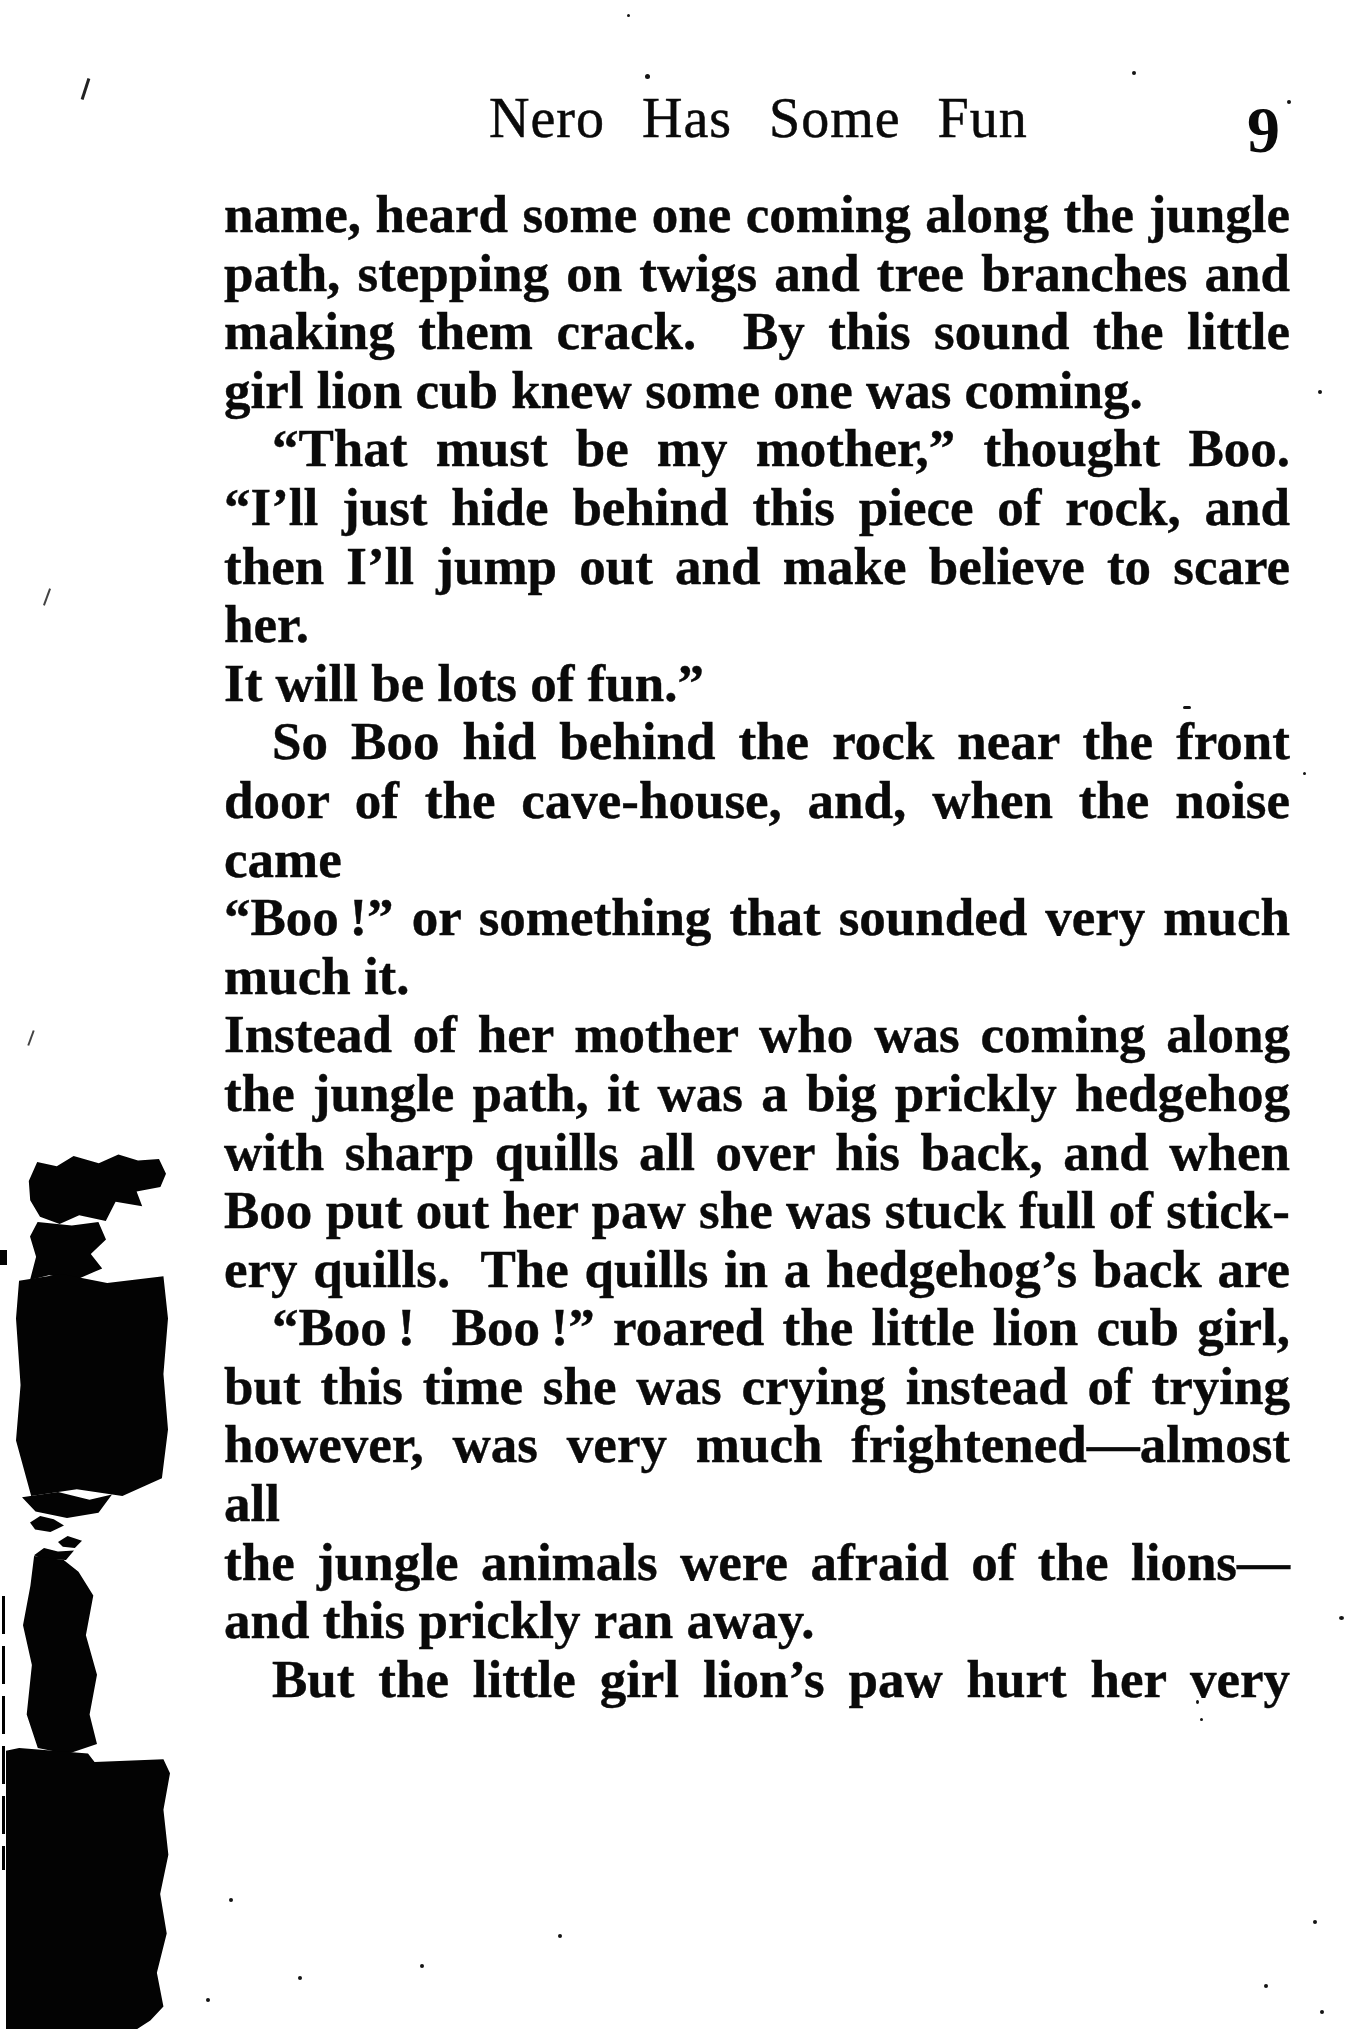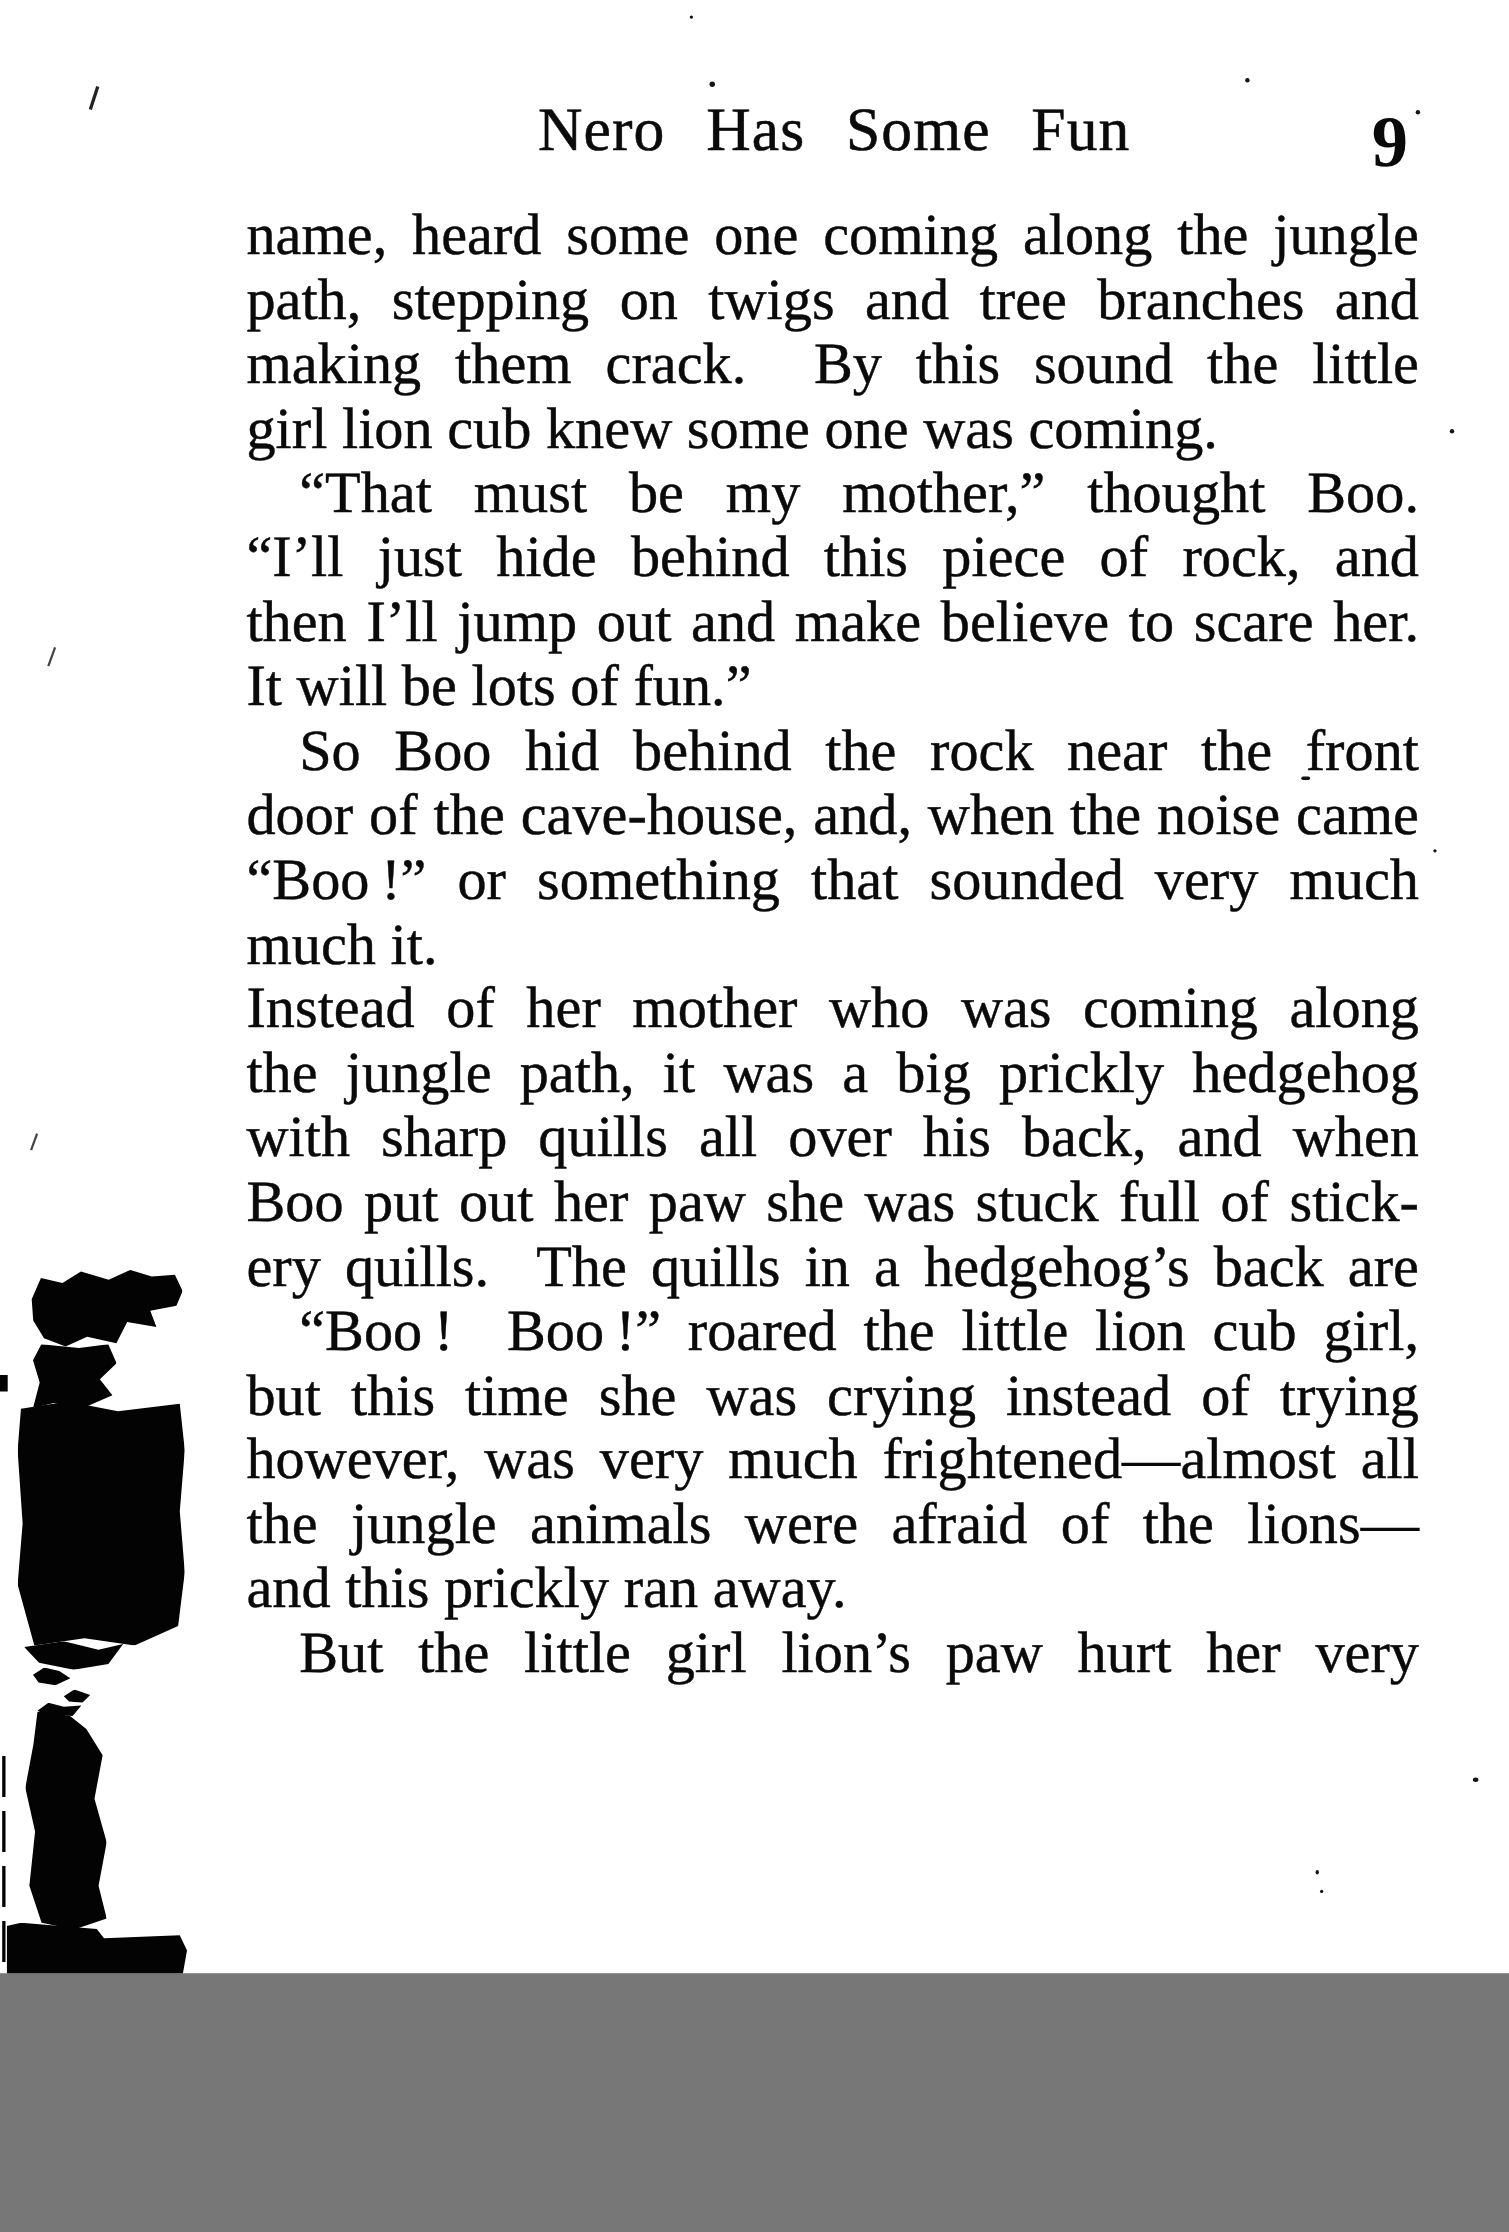--- a/index.html
+++ b/index.html
@@ -1,36 +1,36 @@
 <!DOCTYPE html>
 <html><head>
 <meta charset="utf-8">
 <style>
   html,body { margin:0; padding:0; background:#777; }
   .page {
-    position:relative; width:1372px; height:1794px;
+    position:relative; width:1372px; height:2029px;
     background:#ffffff; overflow:hidden;
     font-family:"Liberation Serif", serif; color:#0a0a0a;
   }
   .running-head {
     position:absolute; left:489px; top:90px;
     font-size:56px; line-height:1; word-spacing:22px;
     letter-spacing:1px; white-space:nowrap;
     -webkit-text-stroke:0.5px #0a0a0a;
   }
   .page-number {
     position:absolute; left:1247px; top:97px;
     font-size:66px; line-height:1; font-weight:700;
   }
   .body-text {
     position:absolute; left:224px; top:185px; width:1066px;
     font-size:53px; line-height:58.6px;
     -webkit-text-stroke:0.4px #0a0a0a;
   }
-  .line { white-space:pre-wrap; }
+  .line { white-space:pre-wrap;font-weight:bold; }
   .line.j { text-align:justify; text-align-last:justify; }
   .line.ind { padding-left:48px; }
   .blot { position:absolute; background:#030303; }
   .speck { position:absolute; background:#141414; border-radius:50%; }
   .slashmark { position:absolute; background:#222; }
   .scanline {
     position:absolute;
     background:repeating-linear-gradient(to bottom,#000 0 38px, transparent 38px 50px);
   }
 </style>

